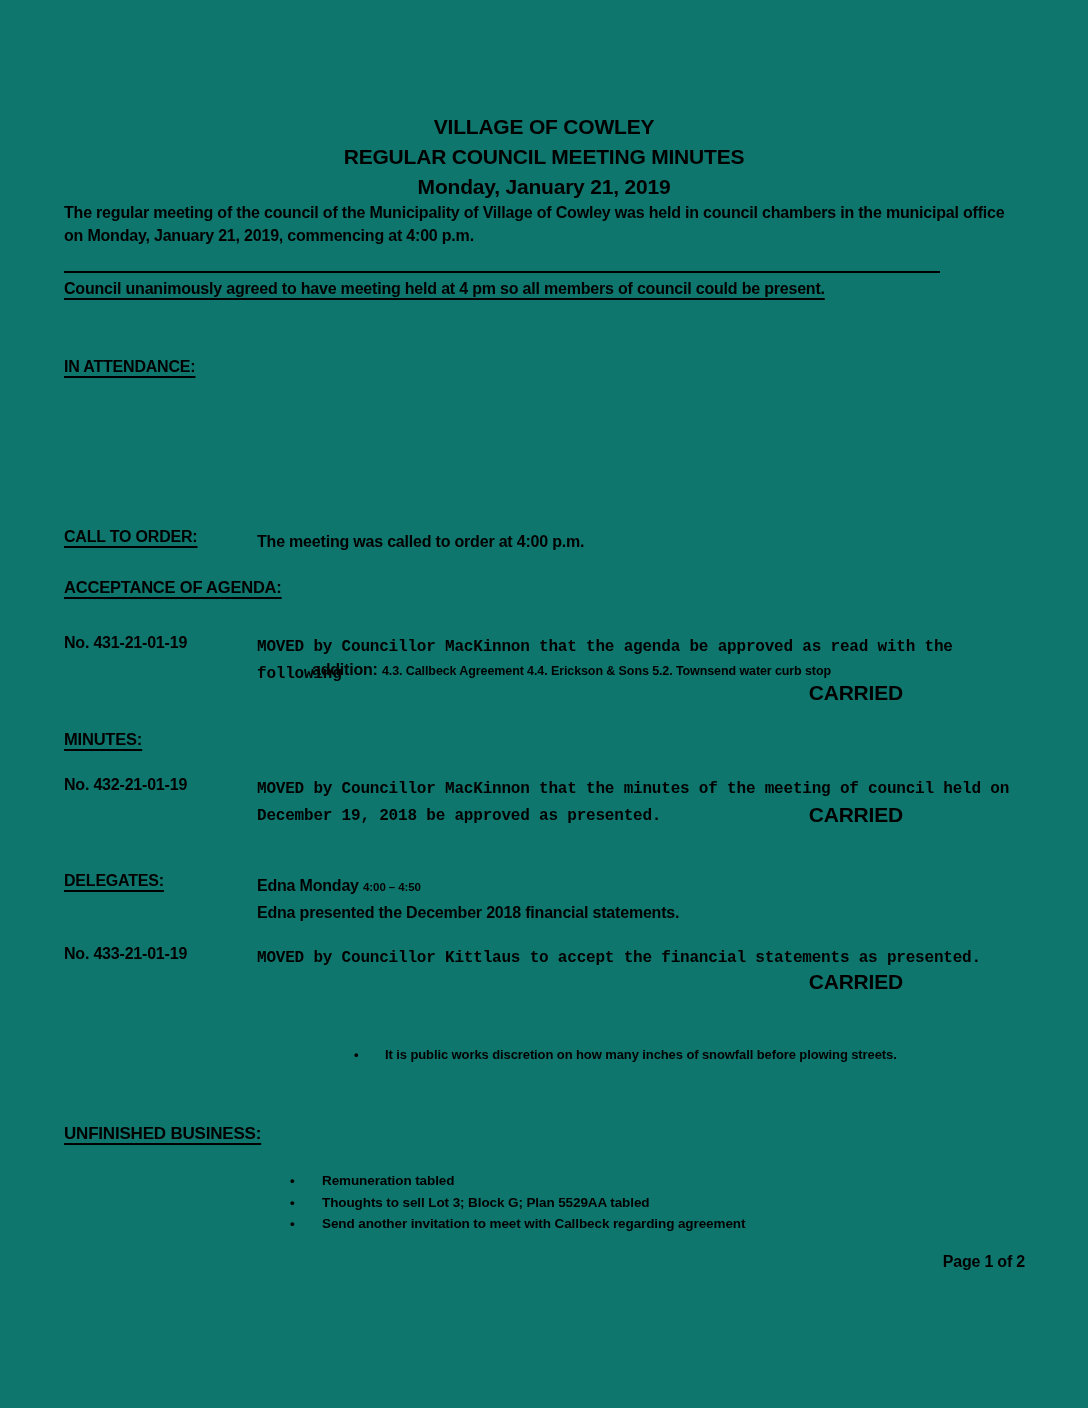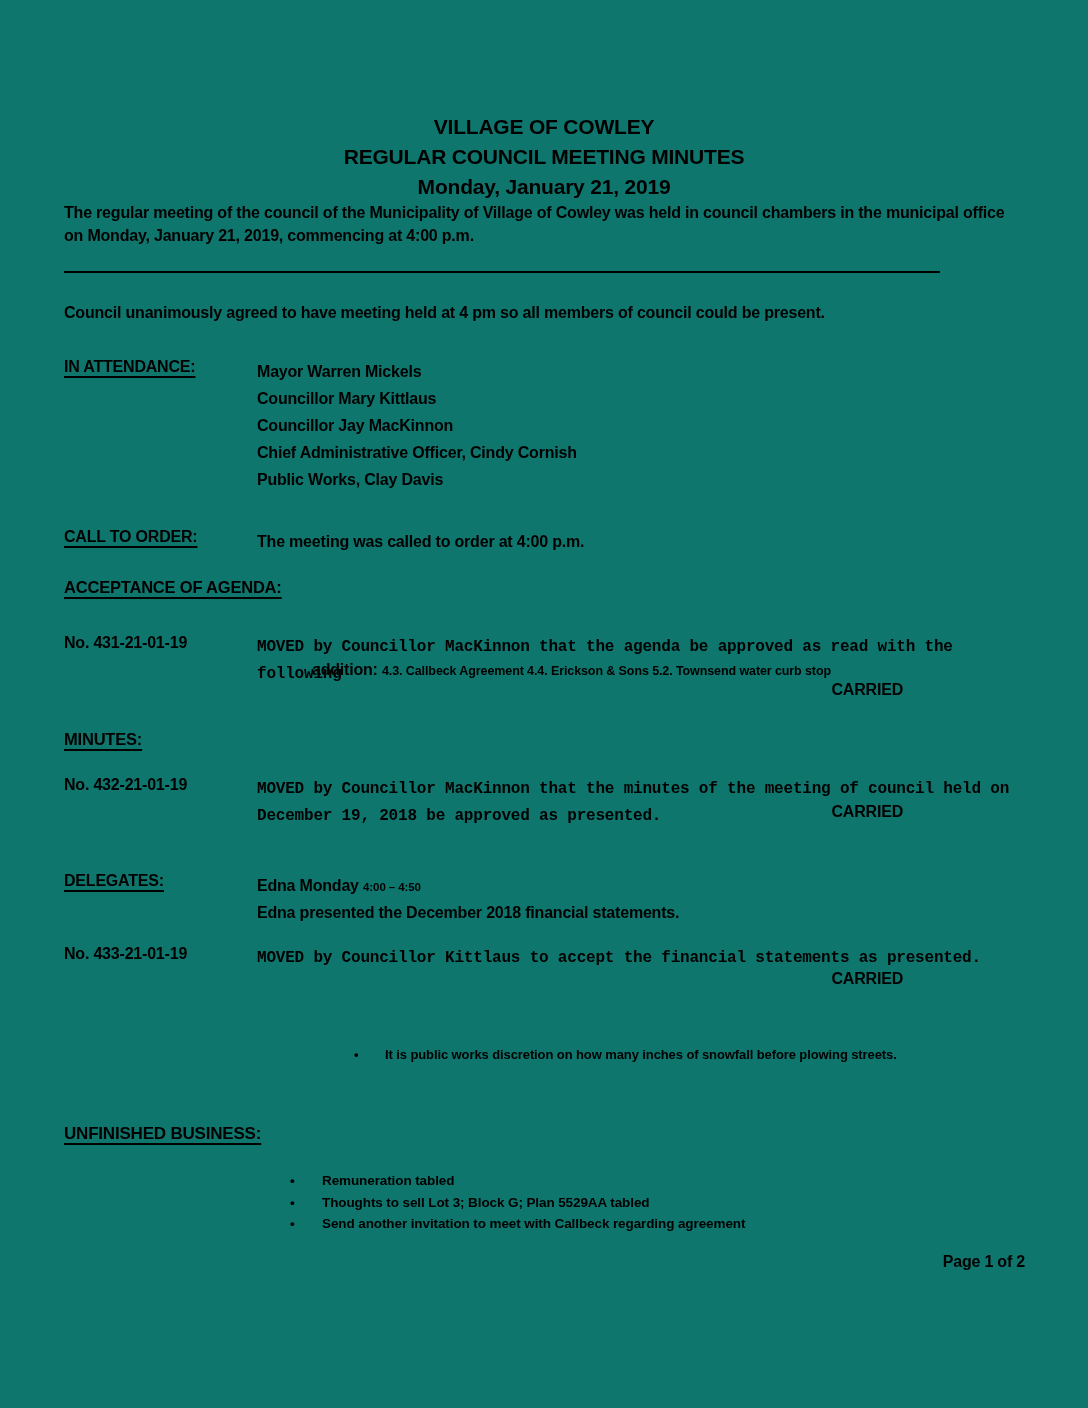--- a/index.html
+++ b/index.html
@@ -21,28 +21,28 @@
   .title-block { top: 112px; left: 0; width: 1088px; text-align: center; font-size: 21px; line-height: 30px; }
 
   
   .intro { top: 201px; left: 64px; width: 962px; font-size: 16px; line-height: 23px; }
 
   
   .rule { top: 271px; left: 64px; width: 876px; height: 0; border-top: 2px solid #000; }
 
   
   .notice { top: 280px; left: 64px; width: 962px; font-size: 16px;
-            text-underline-offset: 4px; text-decoration-thickness: 2px; margin-top: 24px; }
+            text-decoration: underline; text-underline-offset: 4px; text-decoration-thickness: 2px; }
 
   .label { left: 64px; font-size: 16px; text-decoration: underline; text-underline-offset: 4px; text-decoration-thickness: 2px; }
   .content { left: 257px; font-size: 16px; line-height: 27px; }
   .heading { left: 64px; font-size: 16.5px; text-decoration: underline; text-underline-offset: 4px; text-decoration-thickness: 2px; }
   .motion-no { left: 64px; font-size: 16px; }
   .motion-text { left: 257px; width: 775px; font-size: 16px; line-height: 27px; font-family: Liberation Mono, monospace; }
-  .carried { left: 64px; width: 839px; text-align: right; font-size: 16px; }
+  .carried { left: 64px; width: 839px; text-align: right; font-size: 21px; }
 
   
   .attendance-label { top: 358px; }
   .attendance-list  { top: 358px; }
   .call-label { top: 528px; }
   .call-text  { top: 528px; }
   .agenda-heading { top: 578px; }
   .m431-no   { top: 634px; }
   .m431-text { top: 634px; }
   .m431-addition { top: 661px; left: 312px; font-size: 16px; }
@@ -81,27 +81,20 @@
     <div>Monday, January 21, 2019</div>
   </div>
 
   <div class="abs intro">The regular meeting of the council of the Municipality of Village of Cowley was held in council chambers in the municipal office on Monday, January 21, 2019, commencing at 4:00 p.m.</div>
 
   <div class="abs rule"></div>
 
   <div class="abs notice">Council unanimously agreed to have meeting held at 4 pm so all members of council could be present.</div>
 
   <div class="abs label attendance-label">IN ATTENDANCE:</div>
-  <div class="abs content attendance-list">
-    <div>Mayor Warren Mickels</div>
-    <div>Councillor Mary Kittlaus</div>
-    <div>Councillor Jay MacKinnon</div>
-    <div>Chief Administrative Officer, Cindy Cornish</div>
-    <div>Public Works, Clay Davis</div>
-  </div>
 
   <div class="abs label call-label">CALL TO ORDER:</div>
   <div class="abs content call-text">The meeting was called to order at 4:00 p.m.</div>
 
   <div class="abs heading agenda-heading">ACCEPTANCE OF AGENDA:</div>
 
   <div class="abs motion-no m431-no">No. 431-21-01-19</div>
   <div class="abs motion-text m431-text">MOVED by Councillor MacKinnon that the agenda be approved as read with the following</div>
   <div class="abs m431-addition">
     <span>addition:</span>

